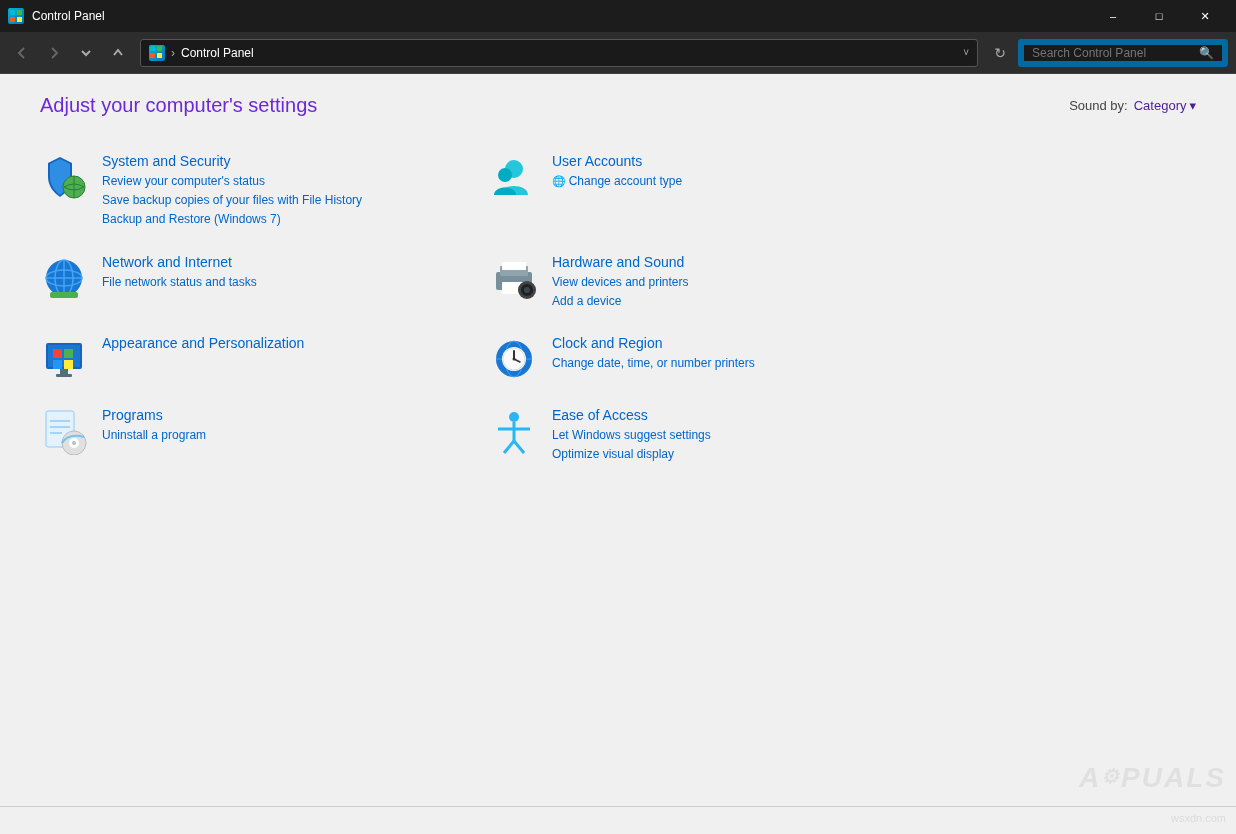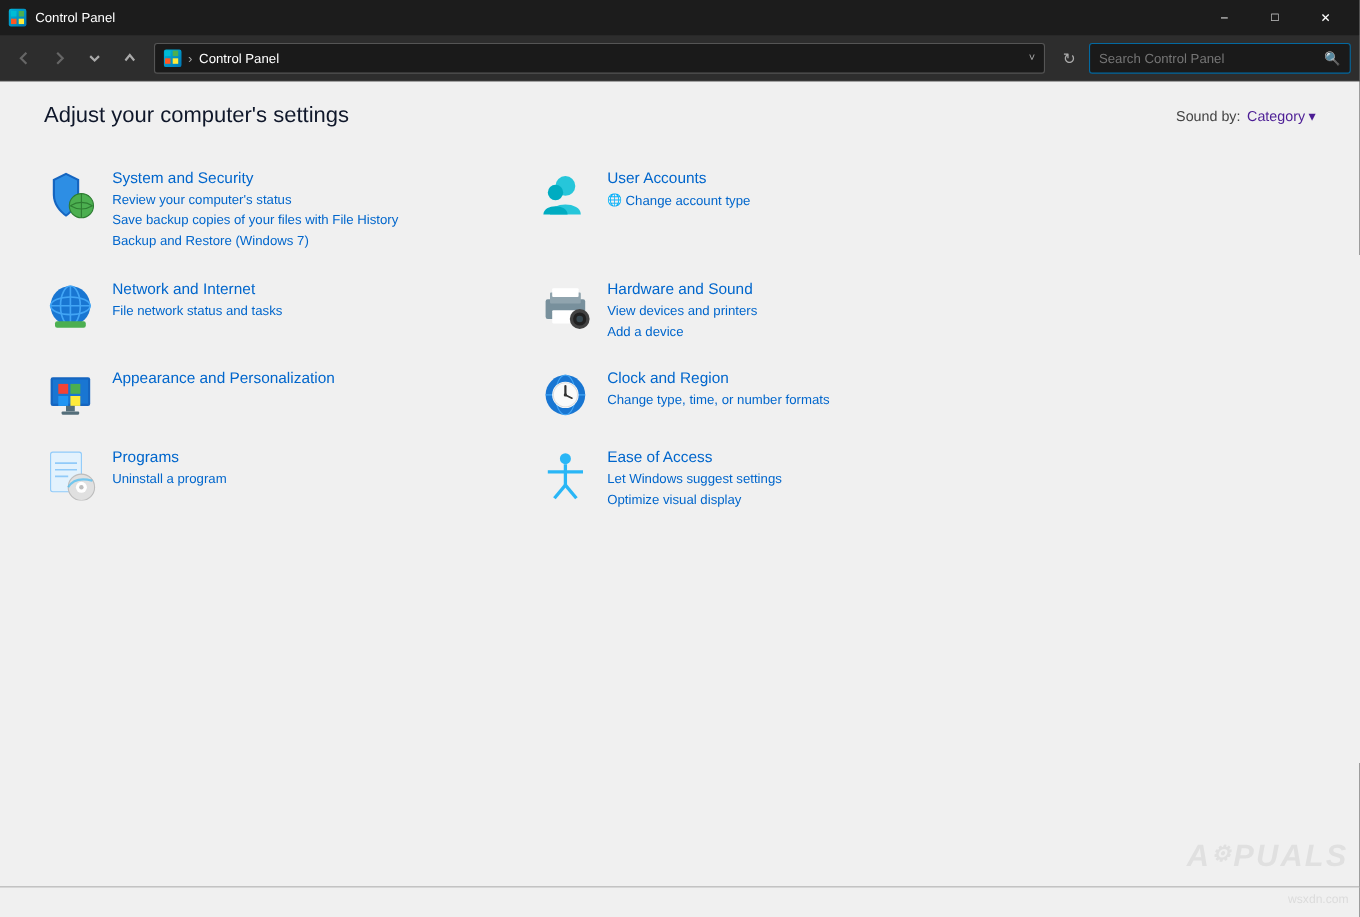--- a/index.html
+++ b/index.html
@@ -113,24 +113,24 @@
       width: 28px;
       height: 28px;
       display: flex;
       align-items: center;
       justify-content: center;
       color: #aaa;
       cursor: pointer;
       font-size: 14px;
     }
     .search-box {
-      width: 238px;
+      width: 210px;
       height: 28px;
       background: #1a1a1a;
-      border: 1px solid #0369a1;
+      border: 6px solid #0369a1;
       border-radius: 3px;
       display: flex;
       align-items: center;
       padding: 0 8px;
       gap: 6px;
     }
     .search-input {
       background: transparent;
       border: none;
       outline: none;
@@ -153,21 +153,21 @@
       overflow-y: auto;
     }
 
     .page-title-row {
       display: flex;
       justify-content: space-between;
       align-items: center;
       margin-bottom: 24px;
     }
     .page-title {
-      color: #0f172a;
+      color: #6d28d9;
       font-size: 20px;
       font-weight: 300;
     }
     .view-by {
       display: flex;
       align-items: center;
       gap: 6px;
       font-size: 13px;
       color: #444;
     }
@@ -453,21 +453,21 @@
 
           <circle cx="24" cy="24" r="12" fill="white"></circle>
           <circle cx="24" cy="24" r="11" fill="#fafafa" stroke="#ddd" stroke-width="1"></circle>
           <line x1="24" y1="24" x2="24" y2="16" stroke="#333" stroke-width="2" stroke-linecap="round"></line>
           <line x1="24" y1="24" x2="30" y2="27" stroke="#333" stroke-width="1.5" stroke-linecap="round"></line>
           <circle cx="24" cy="24" r="1.5" fill="#333"></circle>
         </svg>
       </div>
       <div class="category-text">
         <div class="category-title">Clock and Region</div>
-        <a class="category-link">Change type, time, or number formats</a>
+        <a class="category-link">Change date, time, or number printers</a>
       </div>
     </div>
 
     <div class="category-item">
       <div class="category-icon">
         <svg width="48" height="48" viewBox="0 0 48 48">
 
           <rect x="6" y="4" width="28" height="36" rx="2" fill="#e3f2fd" stroke="#90caf9" stroke-width="1"></rect>
           <line x1="10" y1="14" x2="30" y2="14" stroke="#90caf9" stroke-width="1.5"></line>
           <line x1="10" y1="20" x2="30" y2="20" stroke="#90caf9" stroke-width="1.5"></line>

